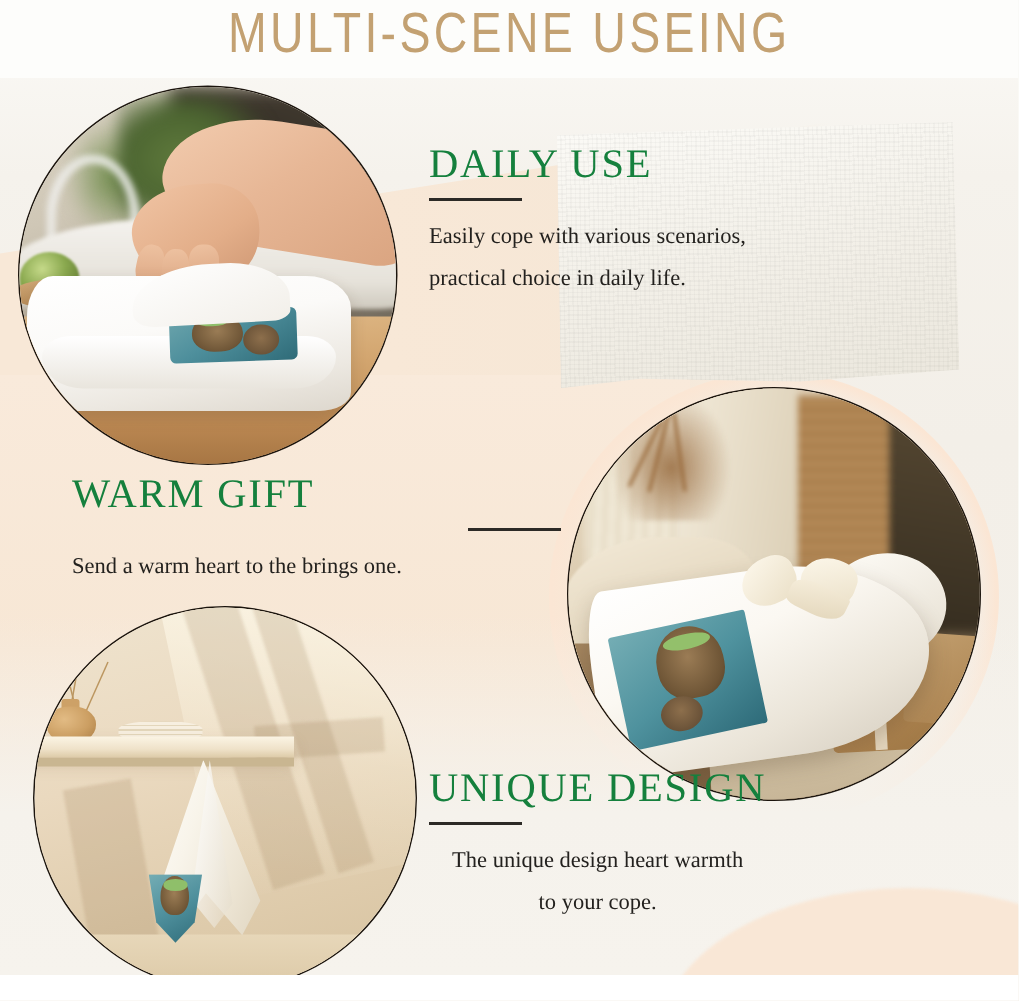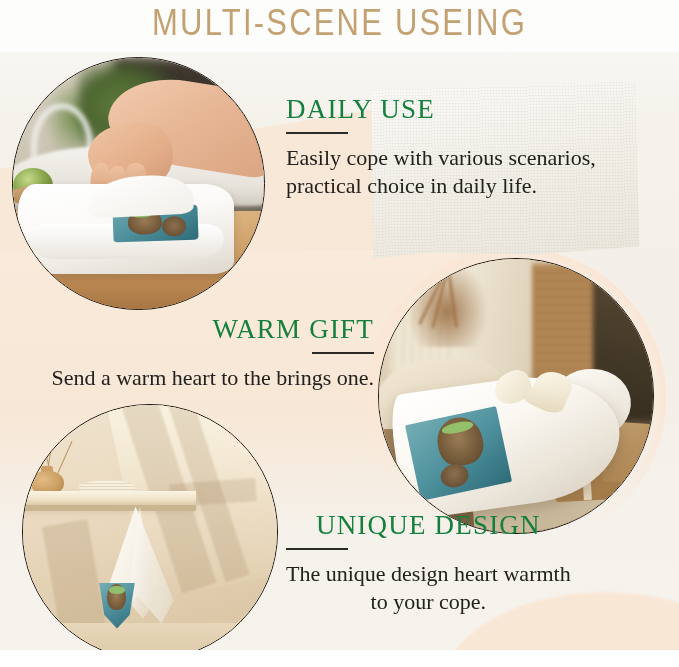--- a/index.html
+++ b/index.html
@@ -434,28 +434,28 @@
   }
   .rule {
     width: 62px;
     height: 2px;
     background: #2c2a26;
     margin-top: 9px;
     margin-bottom: 10px;
   }
   .body-line {
     color: #23211e;
-    font-size: 22px;
+    font-size: 15px;
     line-height: 28px;
     white-space: nowrap;
     font-family: "Liberation Serif", serif;
   }
 
   #block-daily  { left: 286px; top: 96px; text-align: left; }
-  #block-gift   { left: 48px;  top: 316px; width: 326px; text-align: right; }
+  #block-gift   { left: 48px;  top: 316px; width: 326px; }
   #block-gift .rule { margin-left: auto; }
   #block-design { left: 286px; top: 512px; text-align: center; }
 
   
   #title {
     position: absolute;
     left: 0; right: 0; top: 2px;
     text-align: center;
     color: #c3a172;
     font-size: 31px;

